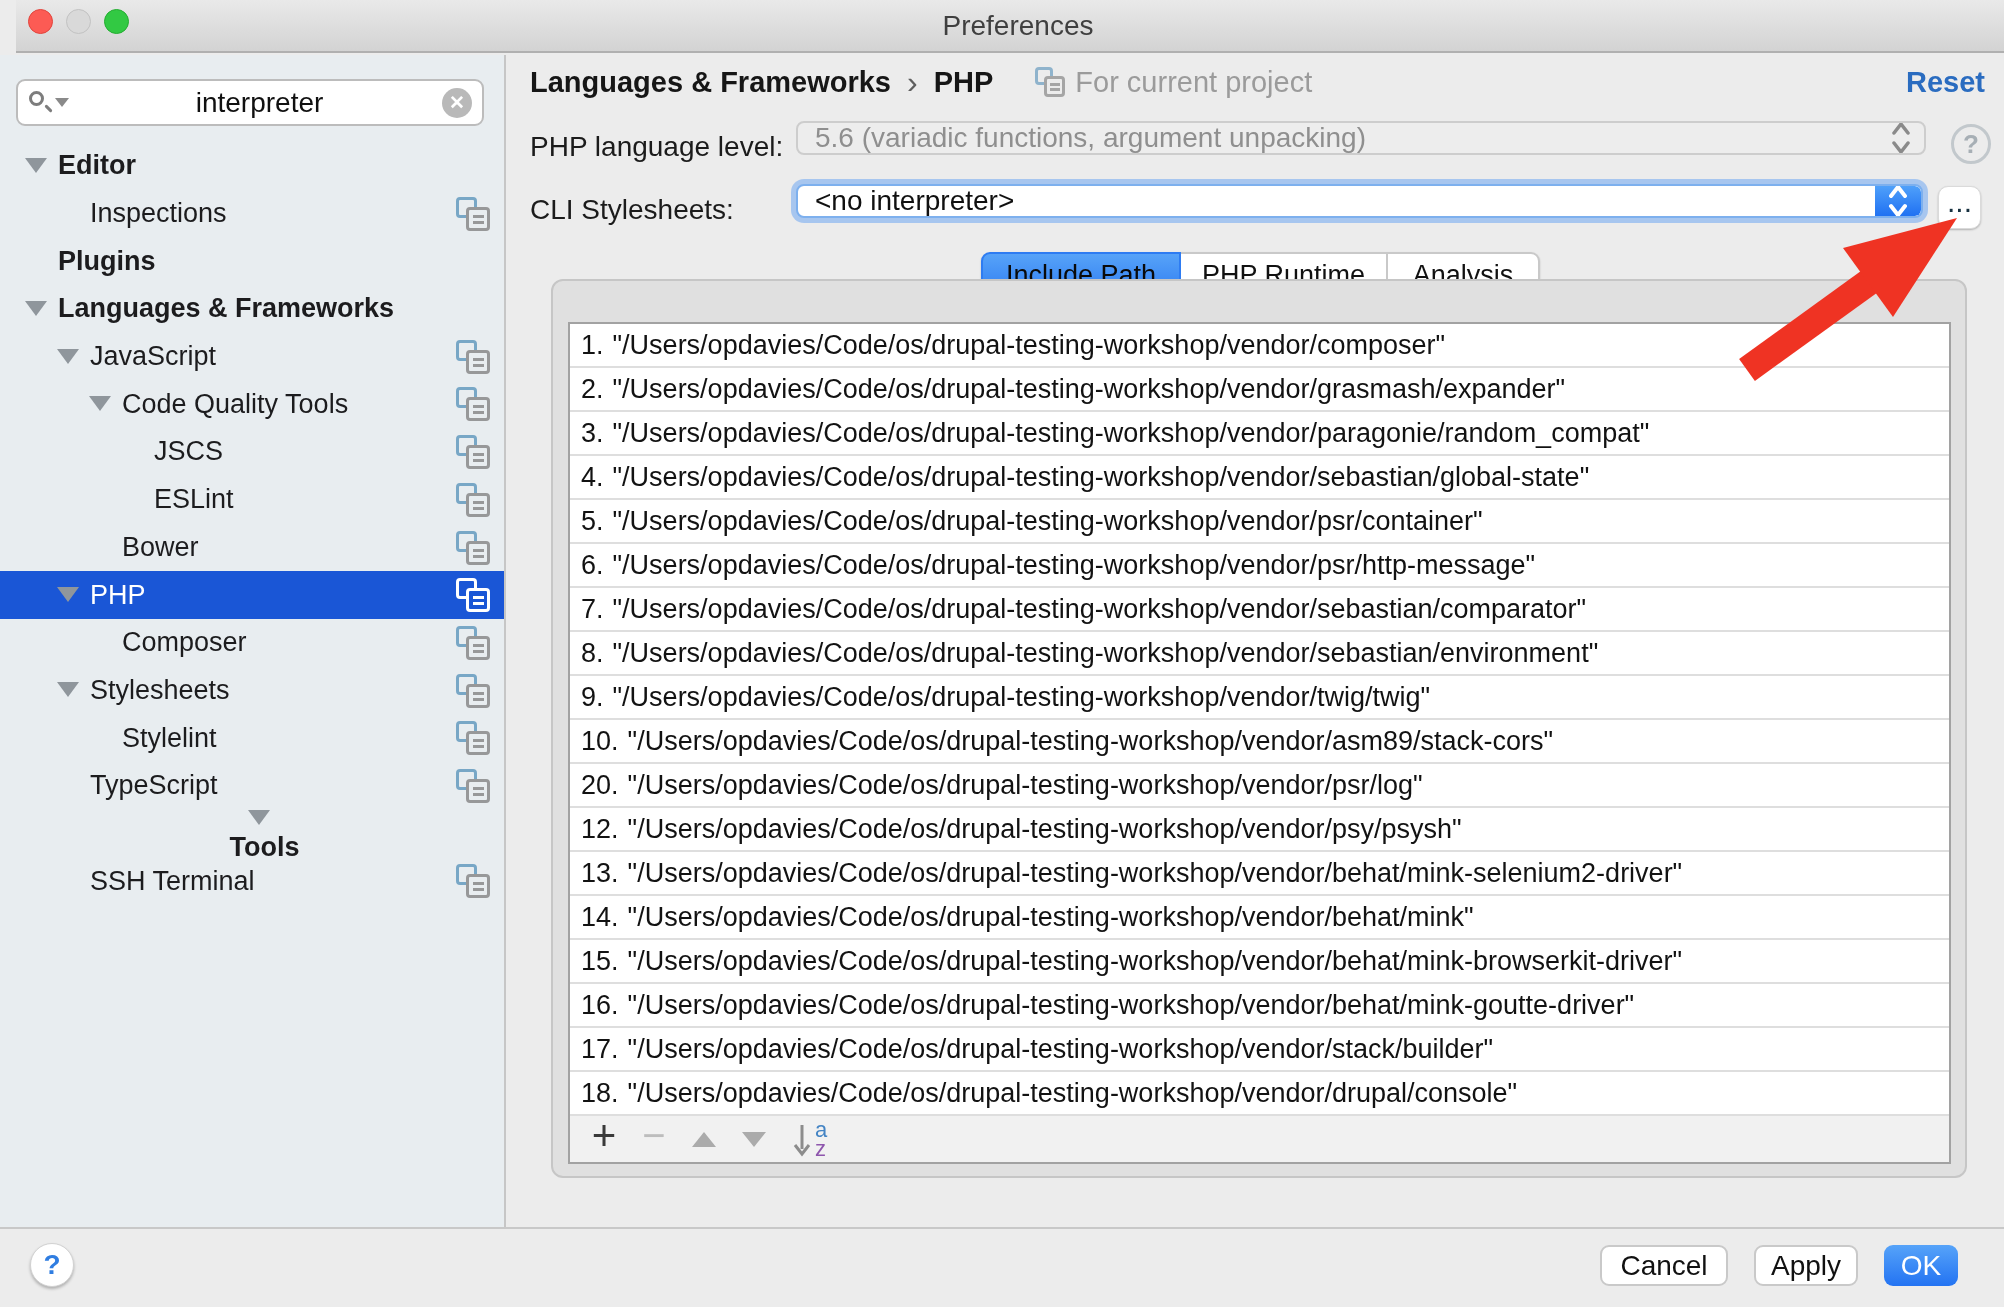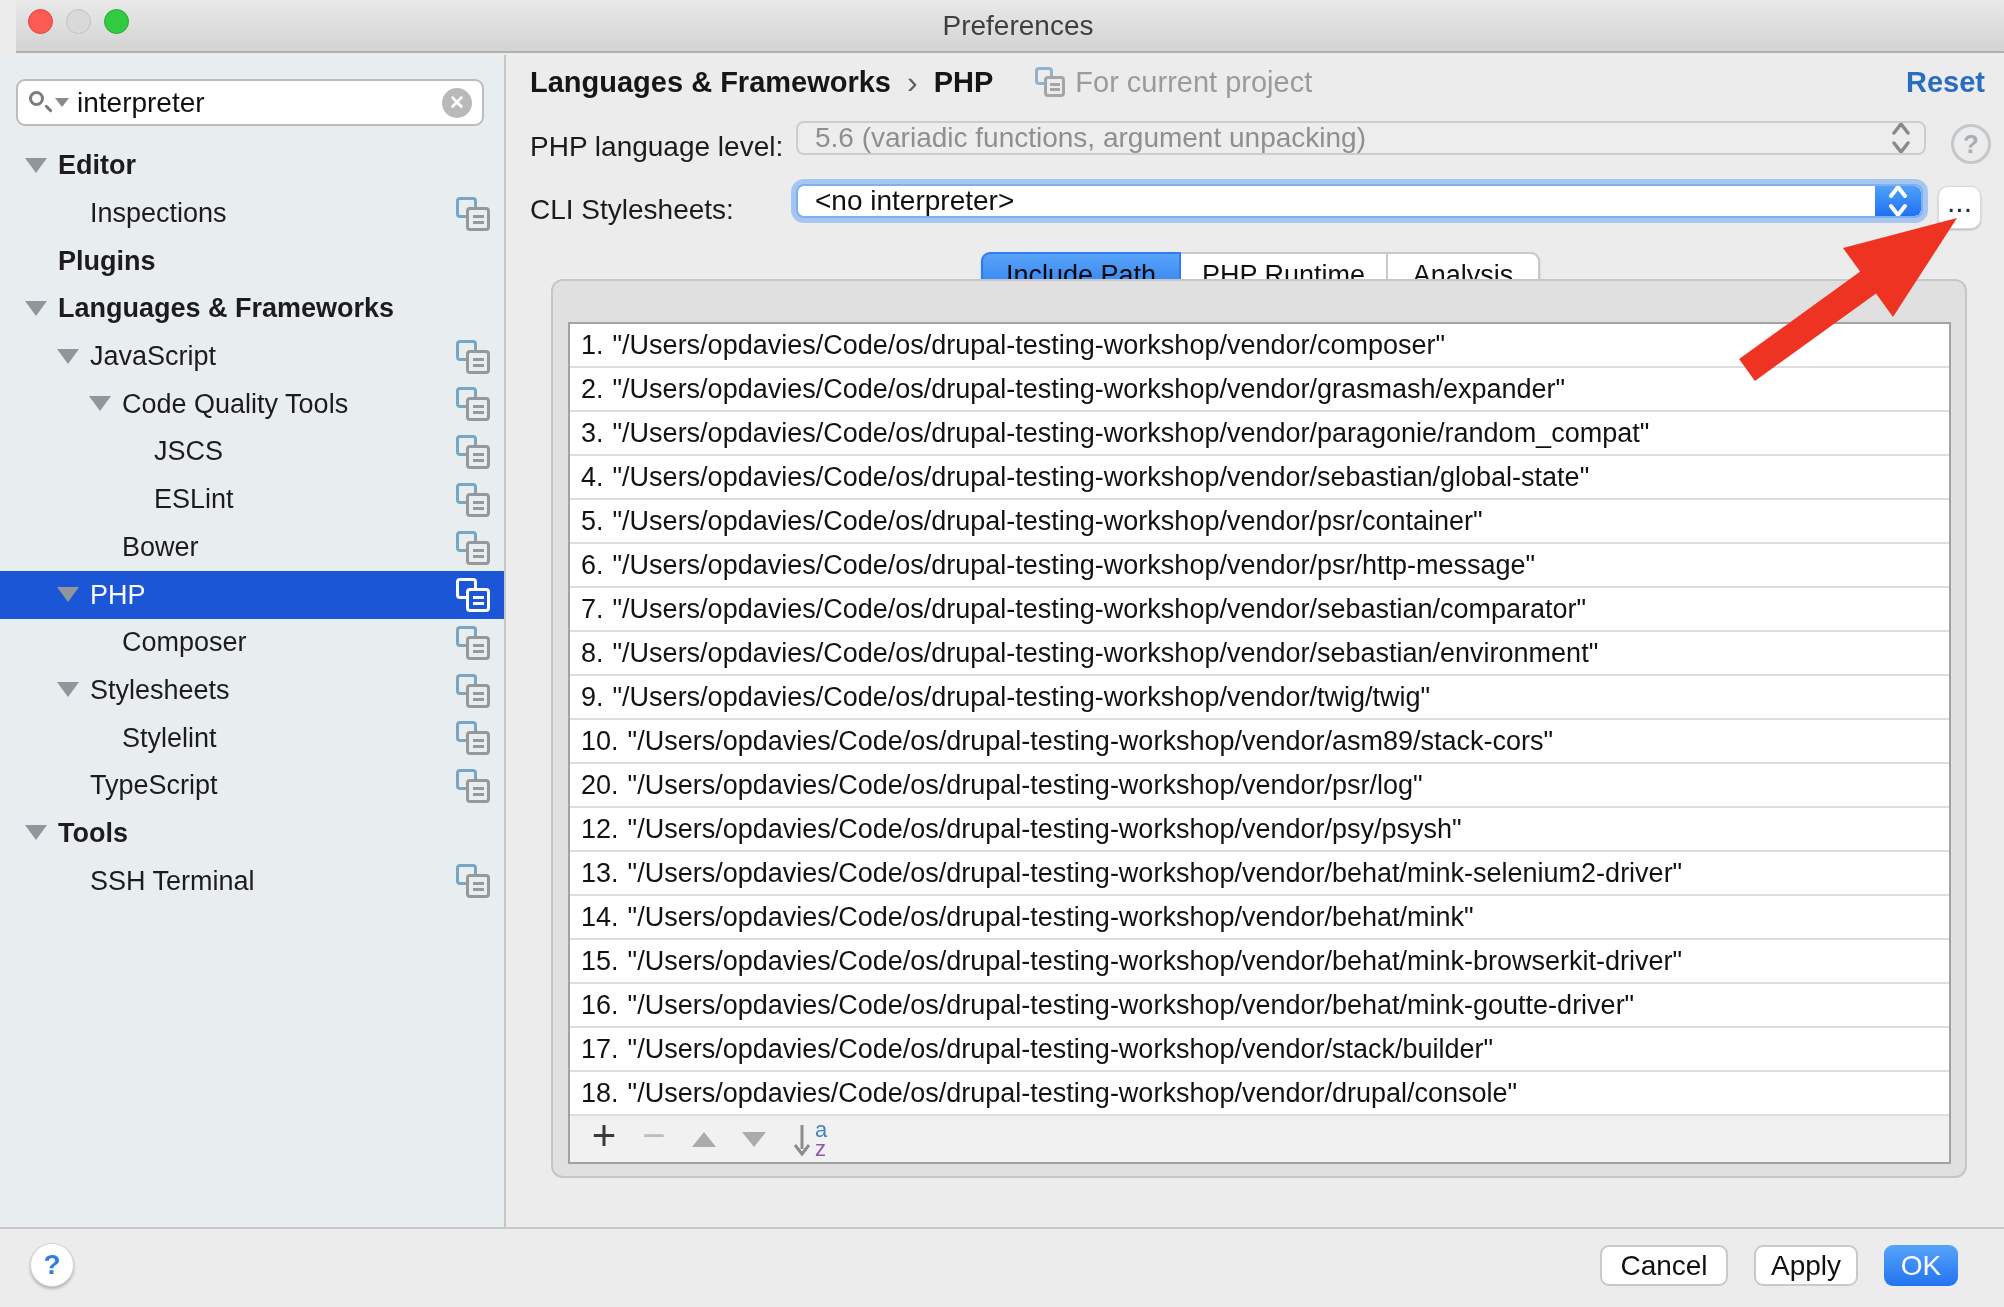--- a/index.html
+++ b/index.html
@@ -24,21 +24,21 @@
     background:#e8edf0; border-right:2px solid #c6c6c6; }
   .search-field { position:absolute; left:16px; top:24px; width:468px; height:47px;
     background:#fff; border:2px solid #bcbcbc; border-radius:9px; display:flex; align-items:center; }
   .mag-wrap { display:flex; align-items:center; margin-left:11px; cursor:default; }
   .mag { position:relative; width:24px; height:24px; }
   .mag .lens { position:absolute; left:0; top:0; width:15px; height:15px; border:3px solid #7d7d7d; border-radius:50%; }
   .mag .handle { position:absolute; left:15px; top:16px; width:9px; height:3px; background:#7d7d7d; transform:rotate(45deg); border-radius:2px; }
   .mag-caret { width:0; height:0; border-left:7px solid transparent; border-right:7px solid transparent;
     border-top:9px solid #8a8a8a; margin-left:2px; }
   .search-text { flex:1; border:none; outline:none; font-family:inherit; font-size:28px; color:#101010;
-    margin-left:8px; background:transparent; }
+    margin-left:8px; background:transparent;text-align:center; }
   .clear-btn { width:30px; height:30px; border-radius:50%; background:#b9b9b9; color:#fff;
     font-size:19px; font-weight:700; display:flex; align-items:center; justify-content:center;
     margin-right:10px; cursor:default; }
 
   .tree { position:absolute; left:0; top:87px; right:0; }
   .tree-row { height:47.7px; display:flex; align-items:center; position:relative;
     font-size:27px; color:#1c1c1e; cursor:default; }
   .tree-row.bold { font-weight:700; }
   .tree-row.selected { background:#1a56d6; color:#ffffff; }
   .twisty { width:22px; height:16px; margin-right:11px; flex:0 0 22px; display:flex; justify-content:center; }
@@ -254,21 +254,21 @@
       <span class="pages"><span class="pg-back"></span><span class="pg-front"></span></span>
     </span>
   </div>
         <div class="tree-row" style="padding-left: 57px;">
     <span class="twisty" style="visibility: hidden;"></span>
     <span class="tree-label">TypeScript</span>
     <span class="row-icon">
       <span class="pages"><span class="pg-back"></span><span class="pg-front"></span></span>
     </span>
   </div>
-        <div class="tree-row bold" style="padding-left: 25px;">
+        <div class="tree-row bold" style="padding-left: 25px; flex-direction: column;">
     <span class="twisty" style="visibility: visible;"></span>
     <span class="tree-label">Tools</span>
 
   </div>
         <div class="tree-row" style="padding-left: 57px;">
     <span class="twisty" style="visibility: hidden;"></span>
     <span class="tree-label">SSH Terminal</span>
     <span class="row-icon">
       <span class="pages"><span class="pg-back"></span><span class="pg-front"></span></span>
     </span>

